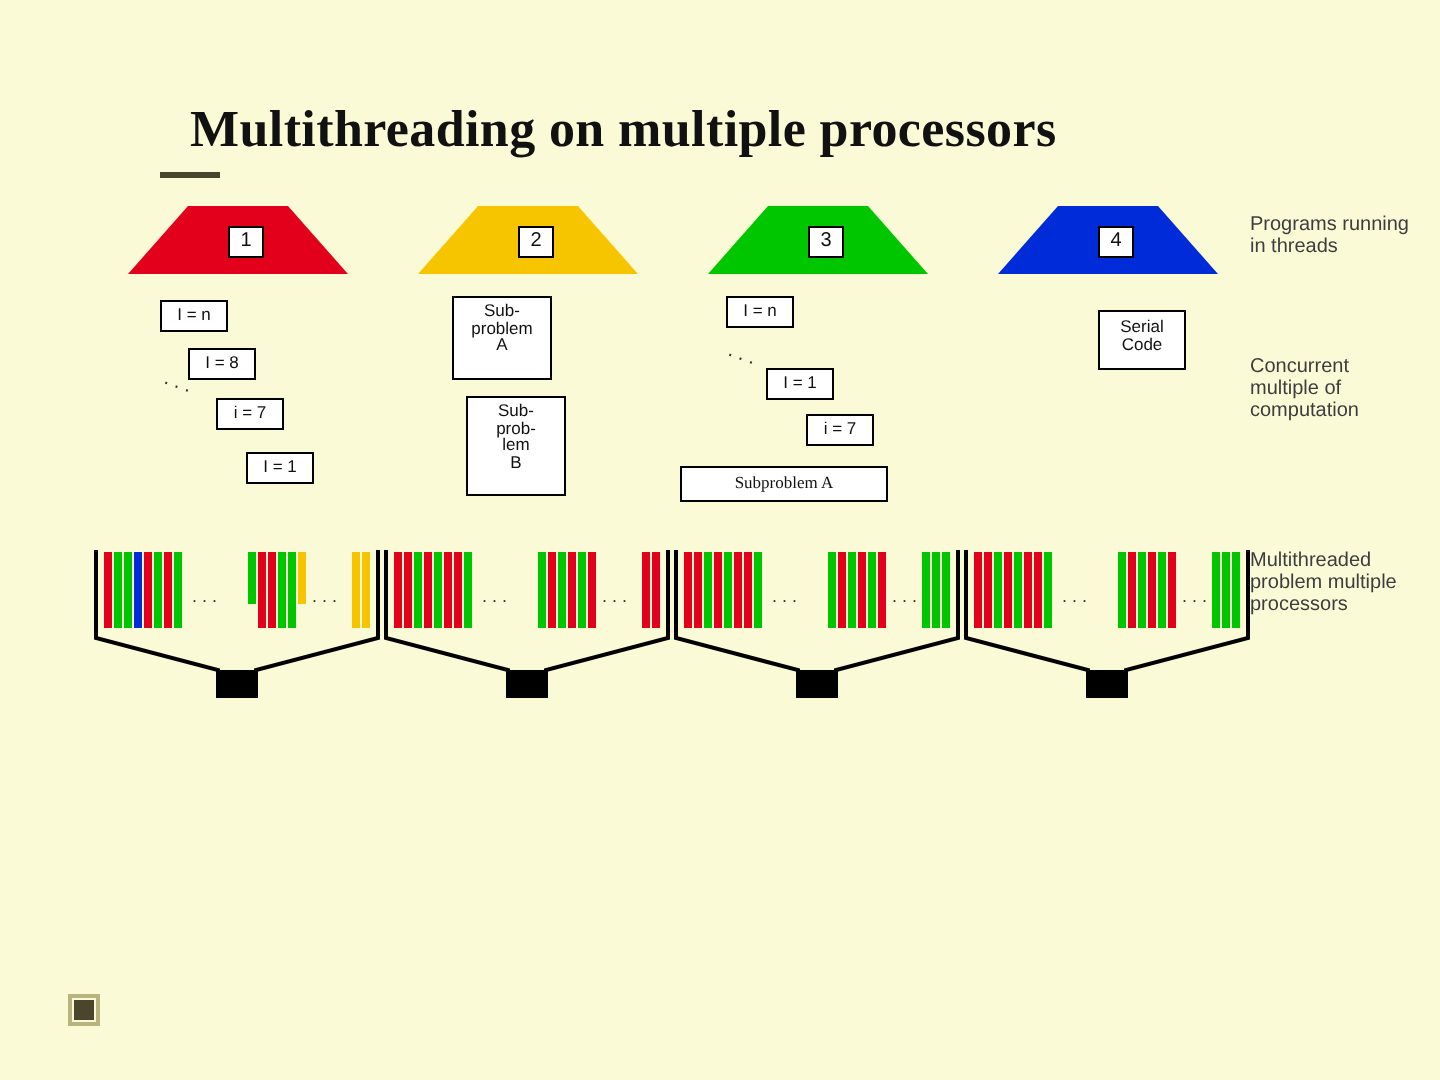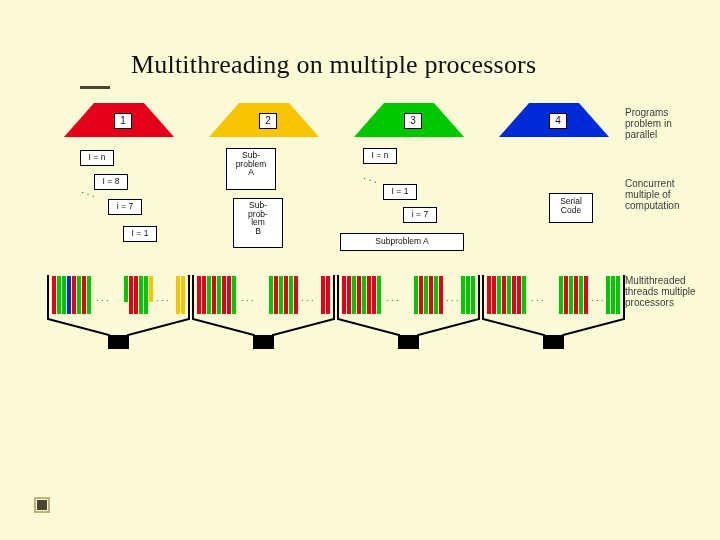--- a/index.html
+++ b/index.html
@@ -9,23 +9,22 @@
     width: 720px;
     height: 540px;
     overflow: hidden;
     color: #111;
   }
   .title {
     position: absolute;
     left: 95px;
     top: 50px;
     font-size: 26px;
-    font-weight: 400;
+    font-weight: 700;
     letter-spacing: .2px;
-    margin-left: 36px;
   }
   .title-underline {
     position: absolute;
     left: 80px;
     top: 86px;
     width: 30px;
     height: 3px;
     background: #4a452d;
   }
   .legend {
@@ -116,45 +115,45 @@
 </div>
 <div class="trap" id="p3">
   <div class="shape"></div>
   <div class="chip">3</div>
 </div>
 <div class="trap" id="p4">
   <div class="shape"></div>
   <div class="chip">4</div>
 </div>
 
-<div class="legend" style="left:625px; top:107px; width:80px;">Programs problem in parallel</div>
+<div class="legend" style="left:625px; top:107px; width:80px;">Programs running in threads</div>
 <div class="legend" style="left:625px; top:178px; width:85px;">Concurrent multiple of computation</div>
-<div class="legend" style="left:625px; top:275px; width:85px;">Multithreaded threads multiple processors</div>
+<div class="legend" style="left:625px; top:275px; width:85px;">Multithreaded problem multiple processors</div>
 
 <div class="tbox" style="left:80px;  top:150px; width:34px; height:16px; padding-top:2px;">I = n</div>
 <div class="tbox" style="left:94px;  top:174px; width:34px; height:16px; padding-top:2px;">I = 8</div>
 <div class="tbox" style="left:108px; top:199px; width:34px; height:16px; padding-top:2px;">i = 7</div>
 <div class="tbox" style="left:123px; top:226px; width:34px; height:16px; padding-top:2px;">I = 1</div>
 <div class="dots" style="left:82px; top:186px;">. . .</div>
 
 <div class="tbox" style="left:226px; top:148px; width:50px; height:42px; padding-top:2px; white-space:pre-line;">Sub-
 problem
 A</div>
 <div class="tbox" style="left:233px; top:198px; width:50px; height:50px; padding-top:2px; white-space:pre-line;">Sub-
 prob-
 lem
 B</div>
 
 <div class="tbox" style="left:363px; top:148px; width:34px; height:16px; padding-top:2px;">I = n</div>
 <div class="tbox" style="left:383px; top:184px; width:34px; height:16px; padding-top:2px;">I = 1</div>
 <div class="tbox" style="left:403px; top:207px; width:34px; height:16px; padding-top:2px;">i = 7</div>
-<div class="tbox" style="left:340px; top:233px; width:124px; height:18px; padding-top:3px;">Subproblem A</div>
+<div class="tbox" style="left:340px; top:233px; width:104px; height:18px; padding-top:3px;font-family:Liberation Serif, serif;">Subproblem A</div>
 <div class="dots" style="left:364px; top:172px;">. . .</div>
 
-<div class="tbox" style="left:549px; top:155px; width:44px; height:30px; padding-top:3px; white-space:pre-line;margin-top:38px;">Serial
+<div class="tbox" style="left:549px; top:155px; width:44px; height:30px; padding-top:3px; white-space:pre-line;">Serial
 Code</div>
 
 <div class="funnel" style="left:46px; top:273px;">
   <svg width="145" height="78" viewBox="0 0 145 78">
 
     <polyline points="2,2 2,46 63,62 63,76" fill="none" stroke="#000" stroke-width="2"></polyline>
     <polyline points="143,2 143,46 82,62 82,76" fill="none" stroke="#000" stroke-width="2"></polyline>
     <rect x="63" y="62" width="19" height="14" fill="#000"></rect>
   </svg>
 

